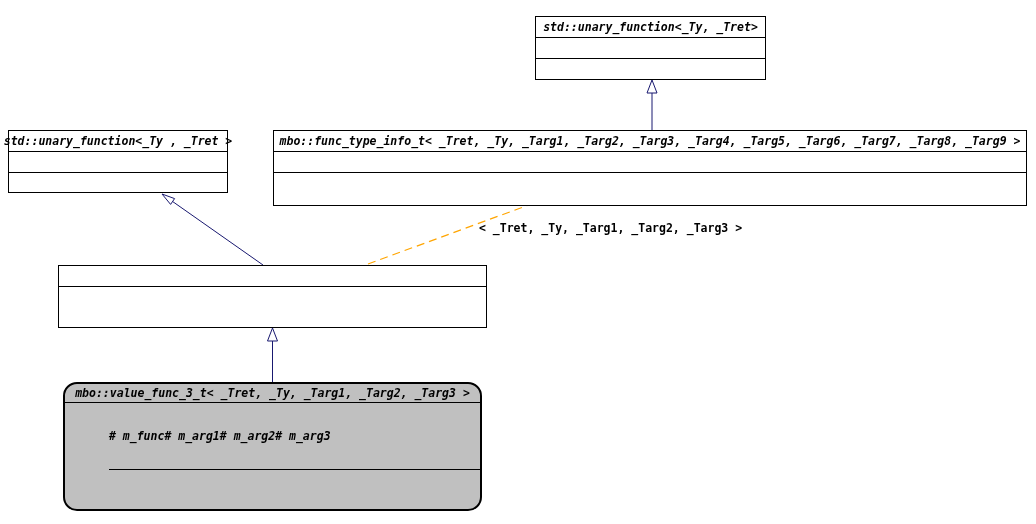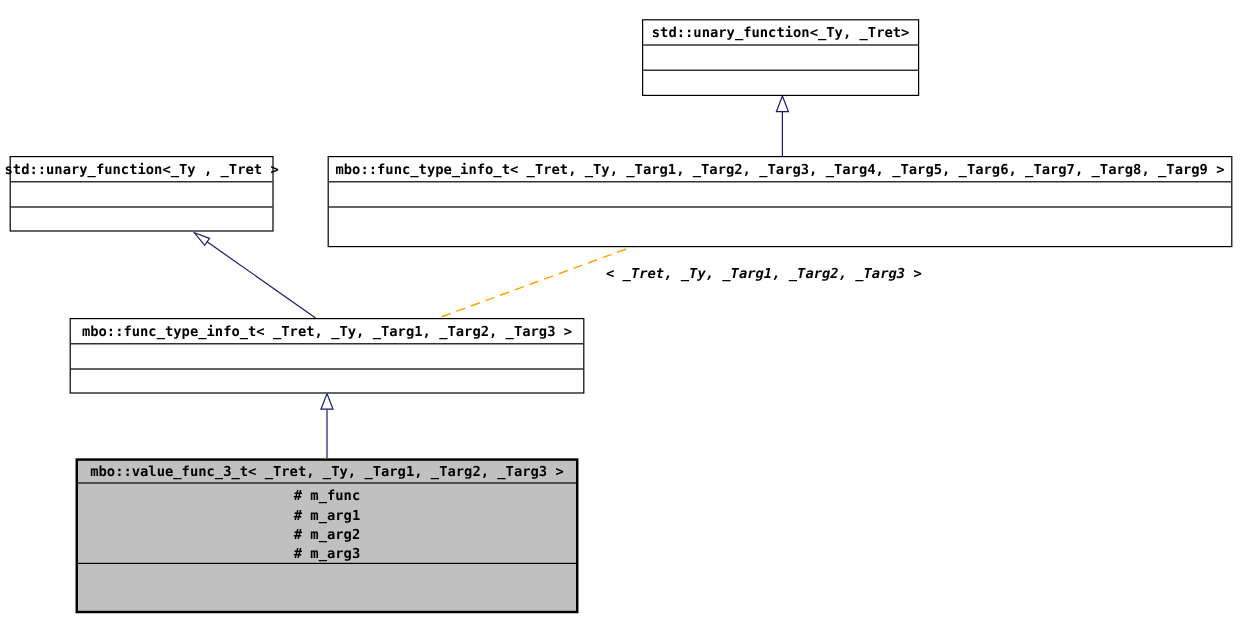--- a/index.html
+++ b/index.html
@@ -37,49 +37,50 @@
     flex-direction: column;
     z-index: 1;
   }
   .node.hl {
     background: #c0c0c0;
     border-width: 2px;
   }
   .compartment {
     box-sizing: border-box;
     border-bottom: 1px solid #000000;
+    font-style: italic;
   }
   .title-comp {
     height: 21px;
     display: flex;
     align-items: center;
     justify-content: center;
     white-space: nowrap;
     overflow: visible;
   }
   .hl .title-comp { height: 19px; }
   .empty-comp { height: 21px; }
   .last { border-bottom: none; flex: 1 1 auto; }
   .member-comp {
     display: flex;
-    flex-direction: column;
+    flex-direction: row;
     align-items: center;
-    justify-content: flex-end;
+    justify-content: flex-start;
+    margin-left: 44px;
   }
   .member-line {
     line-height: 16px;
     white-space: nowrap;
   }
   #template-label {
     position: absolute;
-    left: 505px;
+    left: 479px;
     top: 221px;
     white-space: nowrap;
     z-index: 1;
-    font-style: italic;
   }
 </style>
 </head>
 <body>
 
 <div id="canvas">
 
   <svg id="edges-svg" width="1036" height="524">
 
     <g>
@@ -115,26 +116,25 @@
     <div class="compartment last"></div>
   </div>
 
   <div class="node" style="left:273px; top:130px; width:754px; height:76px;">
     <div class="compartment title-comp">mbo::func_type_info_t&lt; _Tret, _Ty, _Targ1, _Targ2, _Targ3, _Targ4, _Targ5, _Targ6, _Targ7, _Targ8, _Targ9 &gt;</div>
     <div class="compartment empty-comp"></div>
     <div class="compartment last"></div>
   </div>
 
   <div class="node" style="left:58px; top:265px; width:429px; height:63px;">
-    <div class="compartment title-comp">mbo::func_type_info_t&lt; _Tret, _Ty, _Targ1, _Targ2, _Targ3 &gt;</div>
     <div class="compartment empty-comp"></div>
     <div class="compartment last"></div>
   </div>
 
-  <div class="node hl" style="left:63px; top:382px; width:419px; height:129px;">
+  <div class="node hl" style="left:63px; top:382px; width:419px; height:129px;border-radius:14px;">
     <div class="compartment title-comp">mbo::value_func_3_t&lt; _Tret, _Ty, _Targ1, _Targ2, _Targ3 &gt;</div>
     <div class="compartment member-comp" style="height:67px;">
       <div class="member-line"># m_func</div>
       <div class="member-line"># m_arg1</div>
       <div class="member-line"># m_arg2</div>
       <div class="member-line"># m_arg3</div>
     </div>
   </div>
 
   <div id="template-label">&lt; _Tret, _Ty, _Targ1, _Targ2, _Targ3 &gt;</div>

